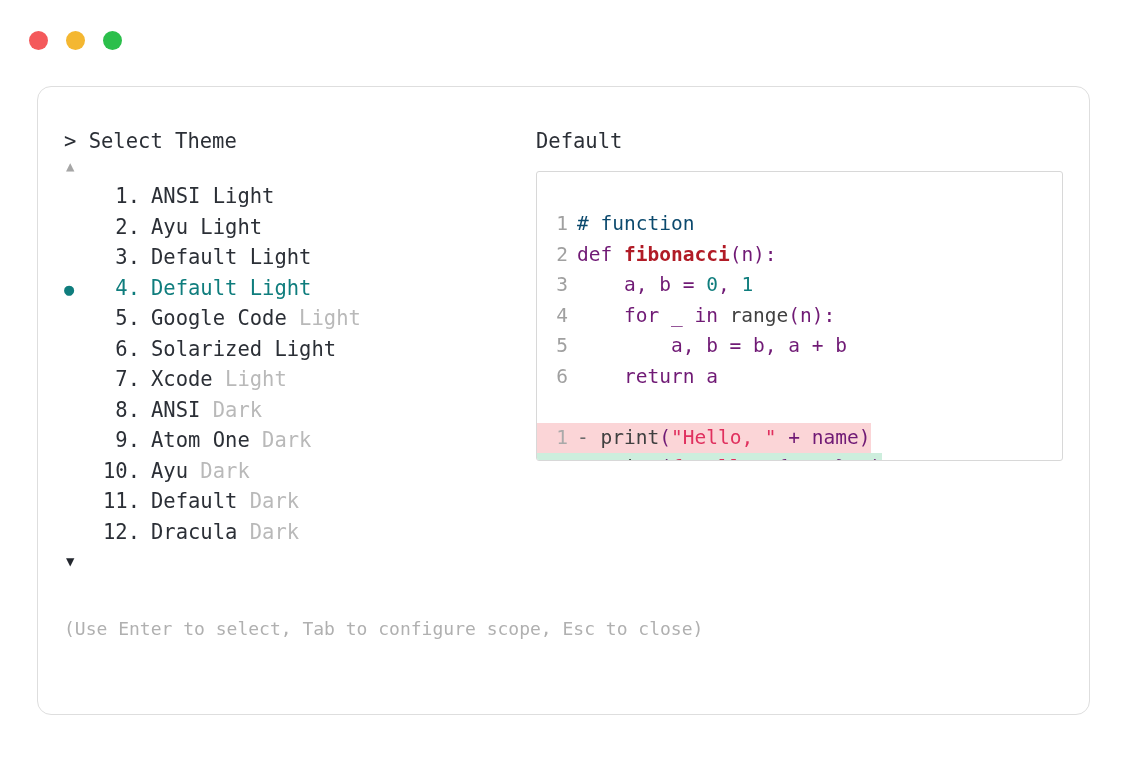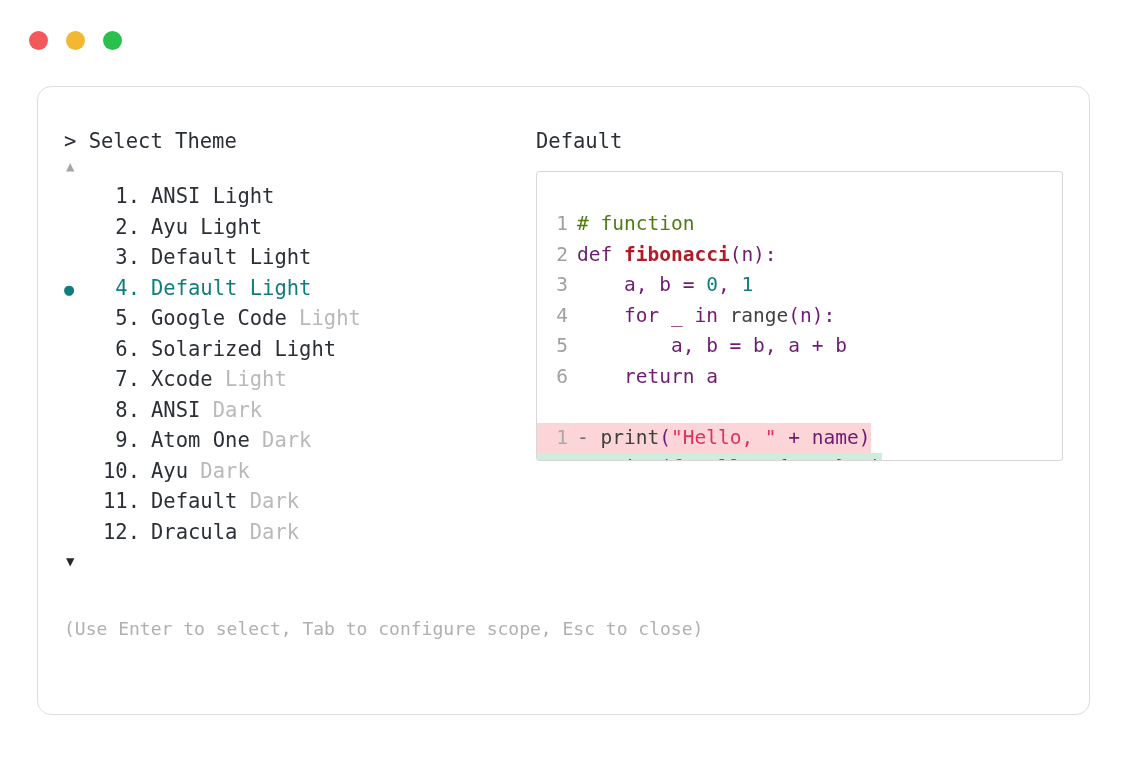--- a/index.html
+++ b/index.html
@@ -192,21 +192,21 @@
     display: inline-block;
   }
   .diff-del .diff-ln,
   .diff-del .diff-body { background: #fbd5d7; }
   .diff-add .diff-ln,
   .diff-add .diff-body { background: #cdeedd; }
   .diff-marker-del { color: #6b6b6b; }
   .diff-marker-add { color: #2f9e68; }
 
   
-  .tok-comment  { color: #4d7c0f; margin-top: 8px; }
+  .tok-comment  { color: #0c4a6e; margin-top: 8px; }
   .tok-func     { color: #b11b26; font-weight: bold; }
   .tok-builtin  { color: #404040; }
   .tok-num      { color: #0f7d7d; }
   .tok-str      { color: #e0305e; }
   .tok-plain    { color: #701a75; text-align: center; }
 </style>
 </head>
 <body>
 
 <div class="traffic-lights">

